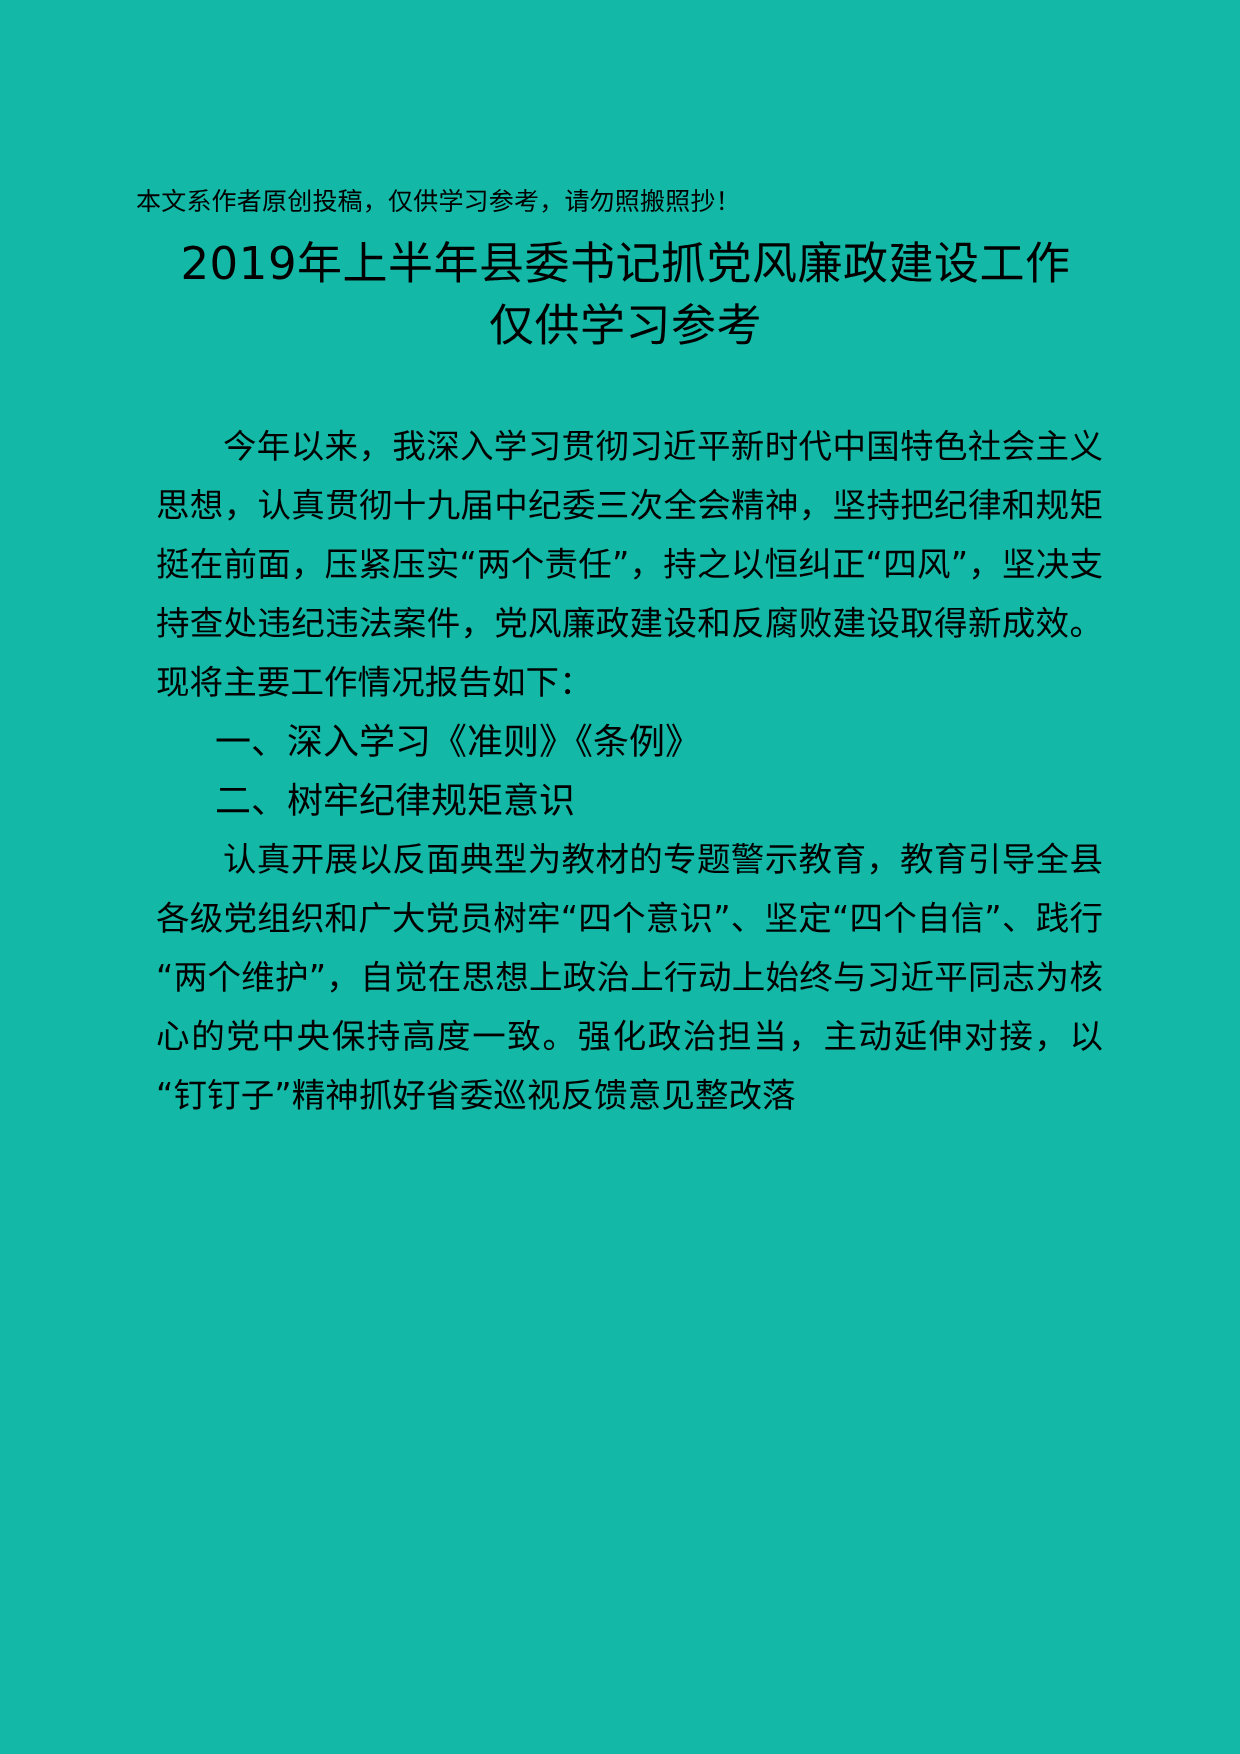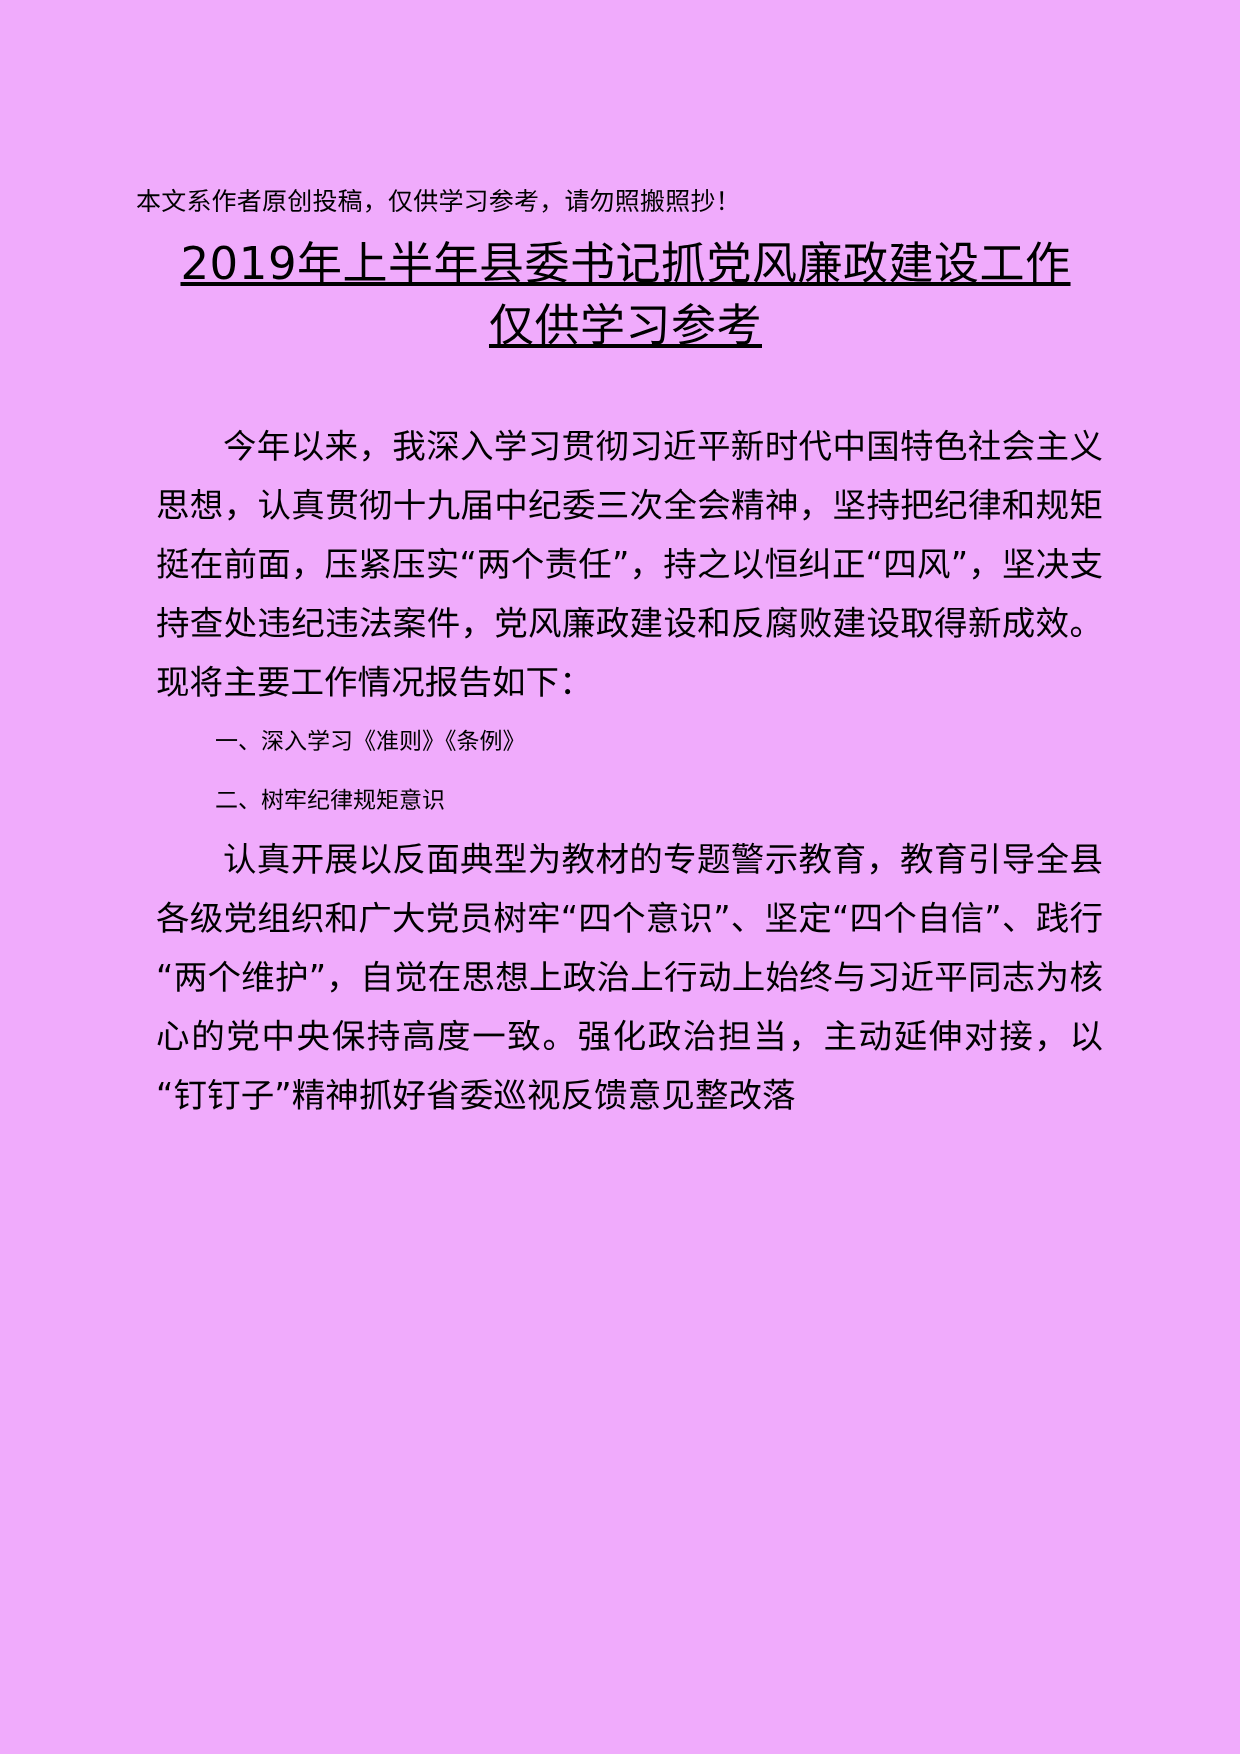--- a/index.html
+++ b/index.html
@@ -7,21 +7,21 @@
     margin: 0;
     padding: 0;
     background: #ffffff;
   }
 
   .page {
     position: relative;
     width: 1240px;
     height: 1754px;
     margin: 0 auto;
-    background: #f0abfc;
+    background: #14b8a6;
     box-sizing: border-box;
     padding: 0;
     overflow: hidden;
     font-family: "DejaVu Sans", "Liberation Sans", sans-serif;
     color: #000000;
   }
 
   .content {
     position: absolute;
     left: 148px;
@@ -45,21 +45,20 @@
   
   .doc-title {
     font-family: "DejaVu Sans", "Liberation Sans", sans-serif;
     font-size: 45px;
     line-height: 62px;
     font-weight: 400;
     text-align: center;
     margin-top: 14px;
     letter-spacing: 0.5px;
     color: #000;
-    text-decoration: underline;
   }
   .doc-title .tline {
     display: block;
   }
 
   
   .body-block {
     margin-top: 60px;
   }
 
@@ -71,21 +70,21 @@
     text-justify: inter-ideograph;
     text-indent: 67px;
     margin: 0 0 0 8px;
     letter-spacing: 0.1px;
     color: #000;
     font-weight: 400;
   }
 
   p.heading {
     font-family: "DejaVu Sans", "Liberation Sans", sans-serif;
-    font-size: 23px;
+    font-size: 36px;
     line-height: 59px;
     text-indent: 67px;
     margin: 0;
     color: #000;
     font-weight: 400;
   }
 
   
   p.para.clipped {
     overflow: hidden;

